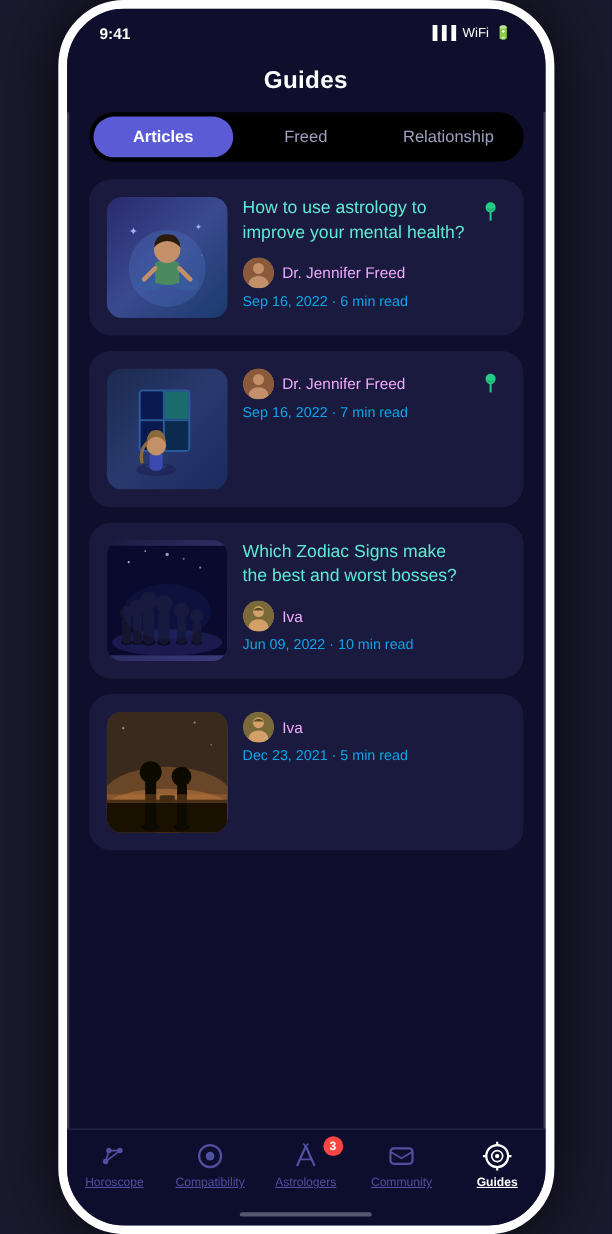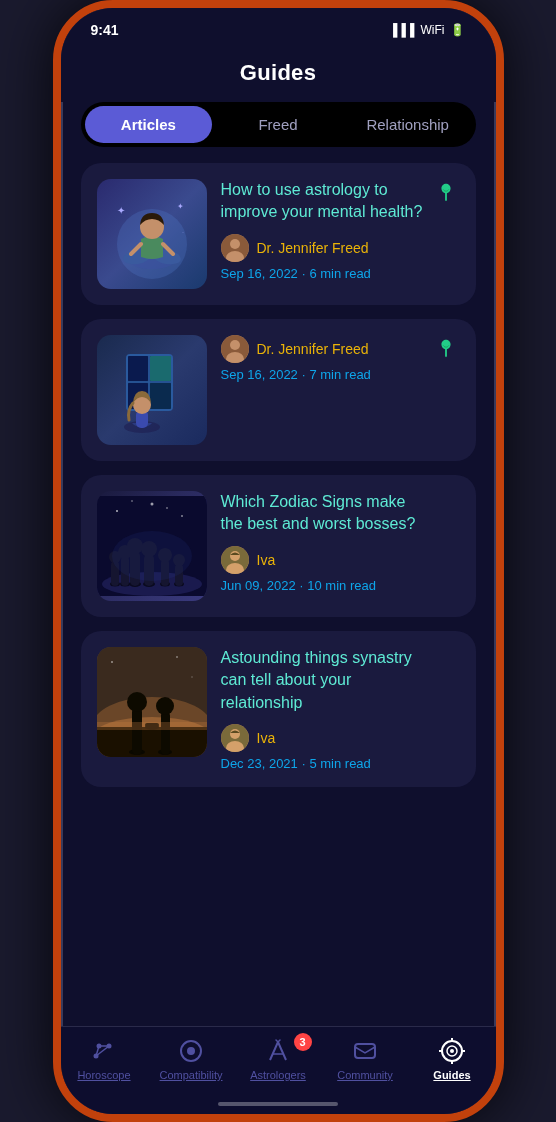--- a/index.html
+++ b/index.html
@@ -11,21 +11,21 @@
       min-height: 100vh;
       background: #1a1a2e;
       font-family: -apple-system, BlinkMacSystemFont, 'Segoe UI', sans-serif;
     }
 
     .phone-frame {
       width: 451px;
       height: 1122px;
       background: #0f0f2d;
       border-radius: 60px;
-      border: 8px solid #c2410c;
+      border: 8px solid #ffffff;
       overflow: hidden;
       position: relative;
       box-shadow: 0 0 60px rgba(0,0,0,0.8), inset 0 0 0 2px #3a3a5a;
     }
 
     .status-bar {
       height: 44px;
       background: #0f0f2d;
       display: flex;
       align-items: center;
@@ -185,21 +185,21 @@
       width: 100%;
       height: 100%;
       background: linear-gradient(135deg, #a07050, #c09060);
       display: flex;
       align-items: center;
       justify-content: center;
       font-size: 14px;
     }
 
     .author-name {
-      color: #eab308;
+      color: #f0abfc;
       font-size: 14px;
       font-weight: 500;
     }
 
     .article-meta {
       color: #0ea5e9;
       font-size: 13px;
       margin-top: 4px;
     }
 
@@ -519,21 +519,20 @@
 
             <rect x="0" y="75" width="110" height="8" fill="#c07a3e" opacity="0.3"></rect>
 
             <circle cx="15" cy="15" r="1" fill="white" opacity="0.5"></circle>
             <circle cx="80" cy="10" r="1" fill="white" opacity="0.4"></circle>
             <circle cx="95" cy="30" r="0.8" fill="white" opacity="0.3"></circle>
           </svg>
         </div>
       </div>
       <div class="article-info">
-        <div class="article-title">Astounding things synastry can tell about your relationship</div>
         <div class="author-row">
           <div class="author-avatar">
             <div class="avatar-img">
               <svg width="28" height="28" viewBox="0 0 28 28">
                 <circle cx="14" cy="14" r="14" fill="#7a6a3a"></circle>
                 <circle cx="14" cy="10" r="5" fill="#d4a06a"></circle>
                 <ellipse cx="14" cy="24" rx="9" ry="7" fill="#d4a06a"></ellipse>
                 <path d="M9 9 Q14 4 19 9" fill="#5a4a20"></path>
               </svg>
             </div>

